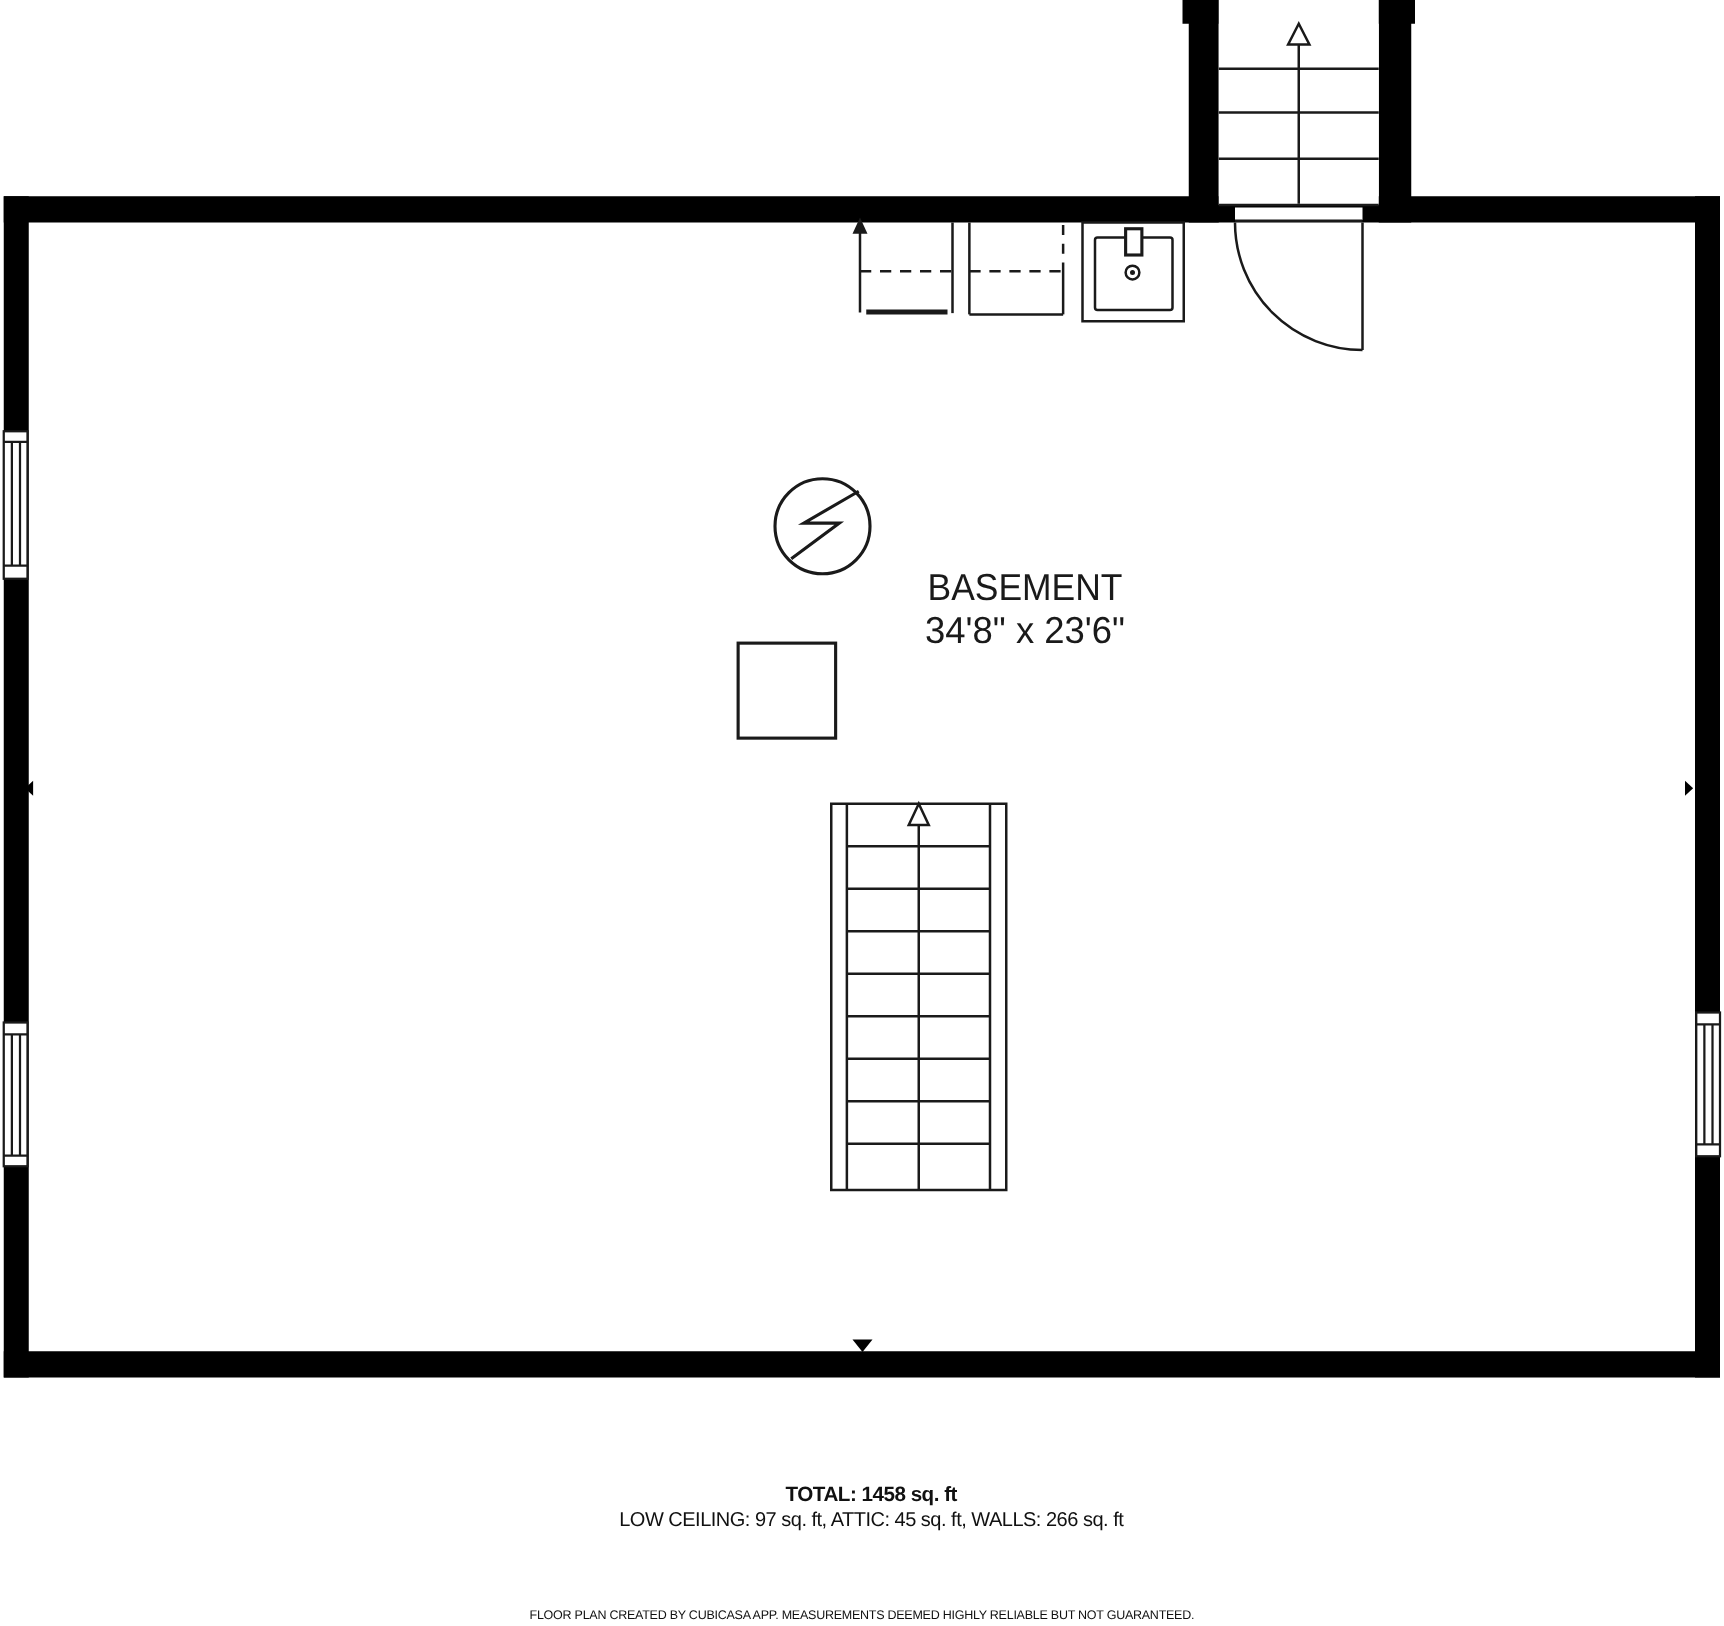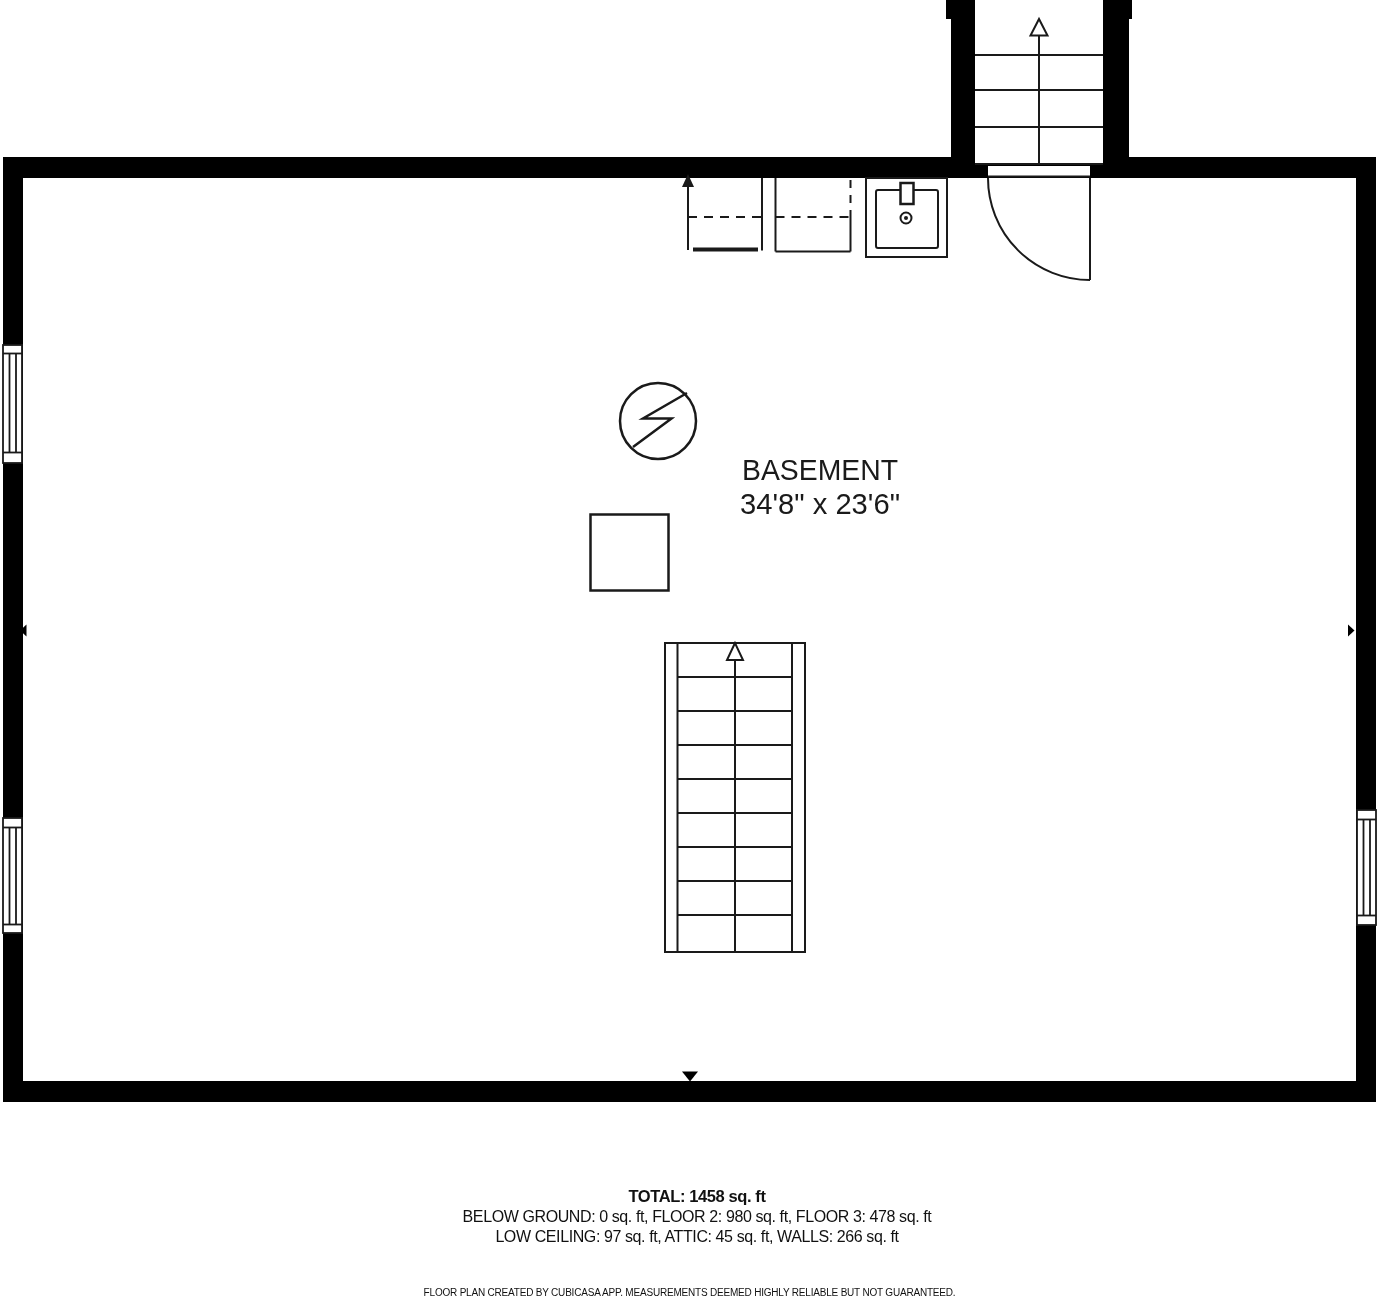--- a/index.html
+++ b/index.html
@@ -151,19 +151,18 @@
   <g fill="#000000" stroke="none">
     <polygon points="26.5,624.5 26.5,636.5 20,630.5"></polygon>
     <polygon points="1348,624.5 1348,636.5 1354.5,630.5"></polygon>
     <polygon points="682,1071.5 698,1071.5 690,1081.5"></polygon>
   </g>
 
 </svg>
 
 <div class="footer">
   <div class="total">TOTAL: 1458 sq. ft</div>
-  <div>BELOW GROUND: 0 sq. ft, FLOOR 2: 980 sq. ft, FLOOR 3: 478 sq. ft</div>
   <div>LOW CEILING: 97 sq. ft, ATTIC: 45 sq. ft, WALLS: 266 sq. ft</div>
 </div>
 
 <div class="disclaimer">FLOOR PLAN CREATED BY CUBICASA APP. MEASUREMENTS DEEMED HIGHLY RELIABLE BUT NOT GUARANTEED.</div>
 
 </div>
 
 </body></html>

